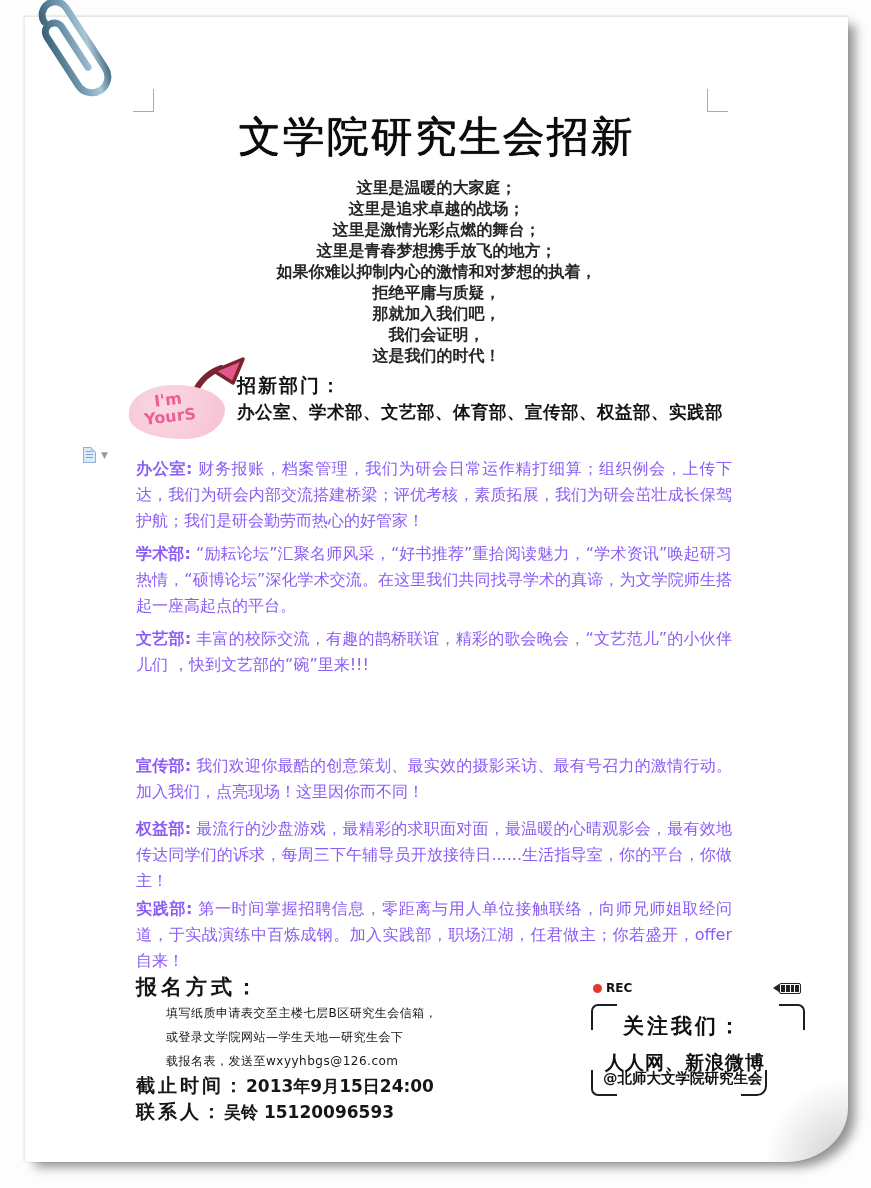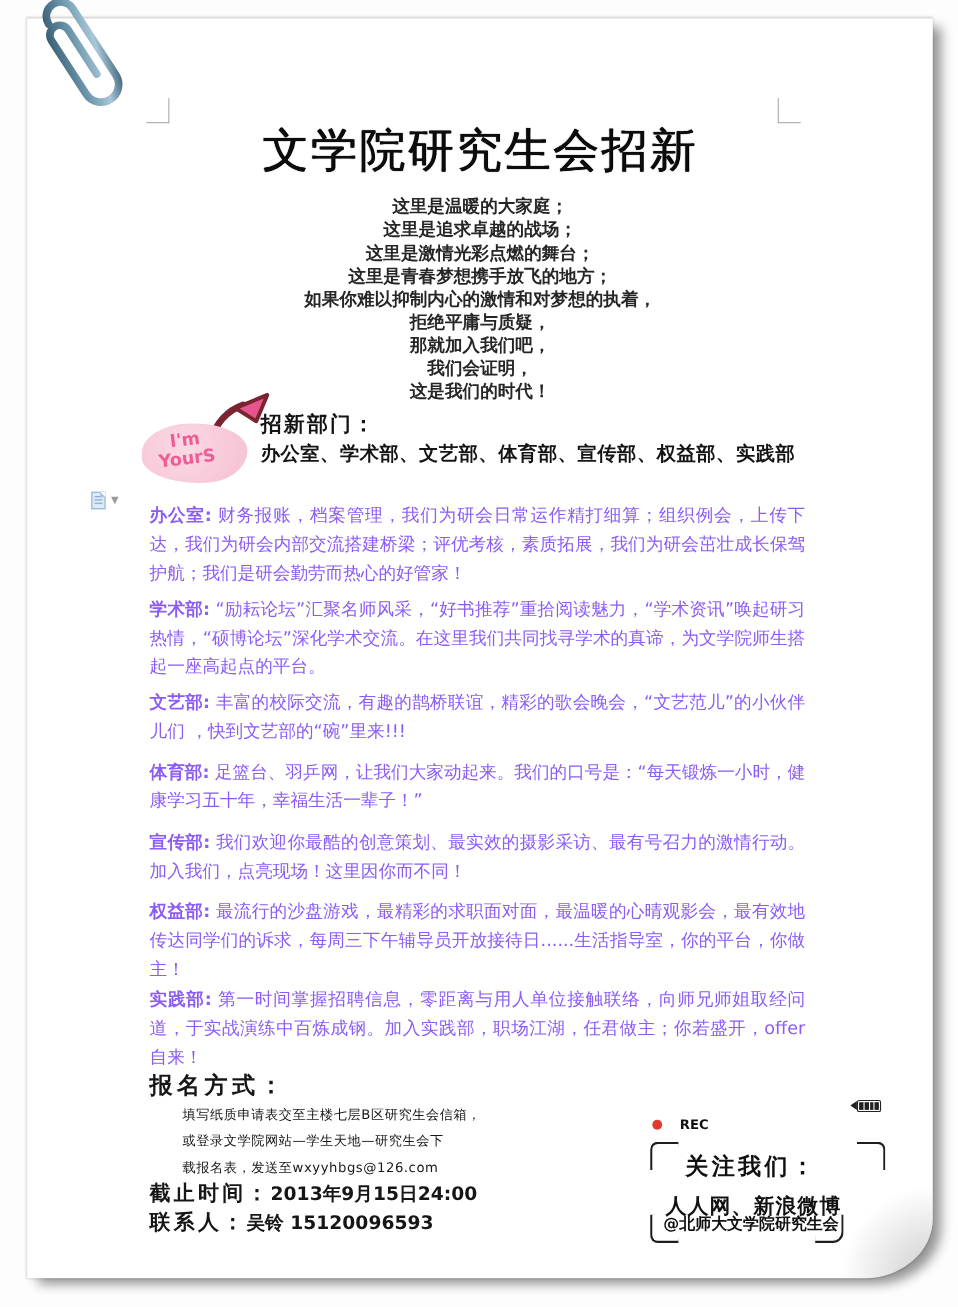--- a/index.html
+++ b/index.html
@@ -64,21 +64,21 @@
 
   .signup { position:absolute; left:111px; top:956px; width:470px; color:#161616; }
   .signup .h { font-size:21px; font-weight:bold; letter-spacing:4px; }
   .signup .ln { margin-left:30px; font-size:12px; line-height:24px; font-weight:normal; letter-spacing:0.5px; }
   .signup .row { font-size:17px; line-height:25px; font-weight:bold; }
   .signup .row .lbl { font-size:19px; letter-spacing:3px; }
 
   
   .vf { position:absolute; left:566px; top:964px; width:214px; height:130px; color:#111; }
   .vf-top { display:flex; justify-content:space-between; align-items:center; padding:0 4px 0 2px; }
-  .rec { display:flex; align-items:center; gap:16px; font-size:12px; font-weight:bold;margin-top:34px; }
+  .rec { display:flex; align-items:center; gap:4px; font-size:12px; font-weight:bold; }
   .rec .dot { width:9px; height:9px; border-radius:50%; background:#e03a2f; }
   .batt { display:flex; align-items:center; }
   .batt .nub { width:0; height:0; border-style:solid; border-width:4px 6px 4px 0; border-color:transparent #222 transparent transparent; }
   .batt .body { width:22px; height:11px; border:1.5px solid #222; border-radius:2px; display:flex; gap:1px; padding:1px; }
   .batt .cell { flex:1; background:#222; }
   .vf-frame { position:relative; margin-top:9px; height:92px; }
   .ang { position:absolute; width:26px; height:26px; border-color:#1e1e1e; border-style:solid; border-width:0; }
   .ang.a-tl { left:0; top:0; border-left-width:2px; border-top-width:2px; border-top-left-radius:7px; }
   .ang.a-tr { right:0; top:0; border-right-width:2px; border-top-width:2px; border-top-right-radius:7px; }
   .ang.a-bl { left:0; bottom:0; border-left-width:2px; border-bottom-width:2px; border-bottom-left-radius:7px; }
@@ -127,21 +127,20 @@
         <div>YourS</div>
       </div>
     </div>
 
     <div class="recruit-head">招新部门：</div>
     <div class="recruit-depts">办公室、学术部、文艺部、体育部、宣传部、权益部、实践部</div>
 
     <p class="sec s0"><b>办公室:</b><span>财务报账，档案管理，我们为研会日常运作精打细算；组织例会，上传下达，我们为研会内部交流搭建桥梁；评优考核，素质拓展，我们为研会茁壮成长保驾护航；我们是研会勤劳而热心的好管家！</span></p>
     <p class="sec s1"><b>学术部:</b><span>“励耘论坛”汇聚名师风采，“好书推荐”重拾阅读魅力，“学术资讯”唤起研习热情，“硕博论坛”深化学术交流。在这里我们共同找寻学术的真谛，为文学院师生搭起一座高起点的平台。</span></p>
     <p class="sec s2"><b>文艺部:</b><span>丰富的校际交流，有趣的鹊桥联谊，精彩的歌会晚会，“文艺范儿”的小伙伴儿们 ，快到文艺部的“碗”里来!!!</span></p>
-    <p class="sec s3"><b>体育部:</b><span>足篮台、羽乒网，让我们大家动起来。我们的口号是：“每天锻炼一小时，健康学习五十年，幸福生活一辈子！”</span></p>
     <p class="sec s4"><b>宣传部:</b><span>我们欢迎你最酷的创意策划、最实效的摄影采访、最有号召力的激情行动。加入我们，点亮现场！这里因你而不同！</span></p>
     <p class="sec s5"><b>权益部:</b><span>最流行的沙盘游戏，最精彩的求职面对面，最温暖的心晴观影会，最有效地传达同学们的诉求，每周三下午辅导员开放接待日......生活指导室，你的平台，你做主！</span></p>
     <p class="sec s6"><b>实践部:</b><span>第一时间掌握招聘信息，零距离与用人单位接触联络，向师兄师姐取经问道，于实战演练中百炼成钢。加入实践部，职场江湖，任君做主；你若盛开，offer 自来！</span></p>
 
     <div class="signup">
       <div class="h">报名方式：</div>
       <div class="ln">填写纸质申请表交至主楼七层B区研究生会信箱，</div>
       <div class="ln">或登录文学院网站—学生天地—研究生会下</div>
       <div class="ln">载报名表，发送至wxyyhbgs@126.com</div>
       <div class="row"><span class="lbl">截止时间：</span><span>2013年9月15日24:00</span></div>

